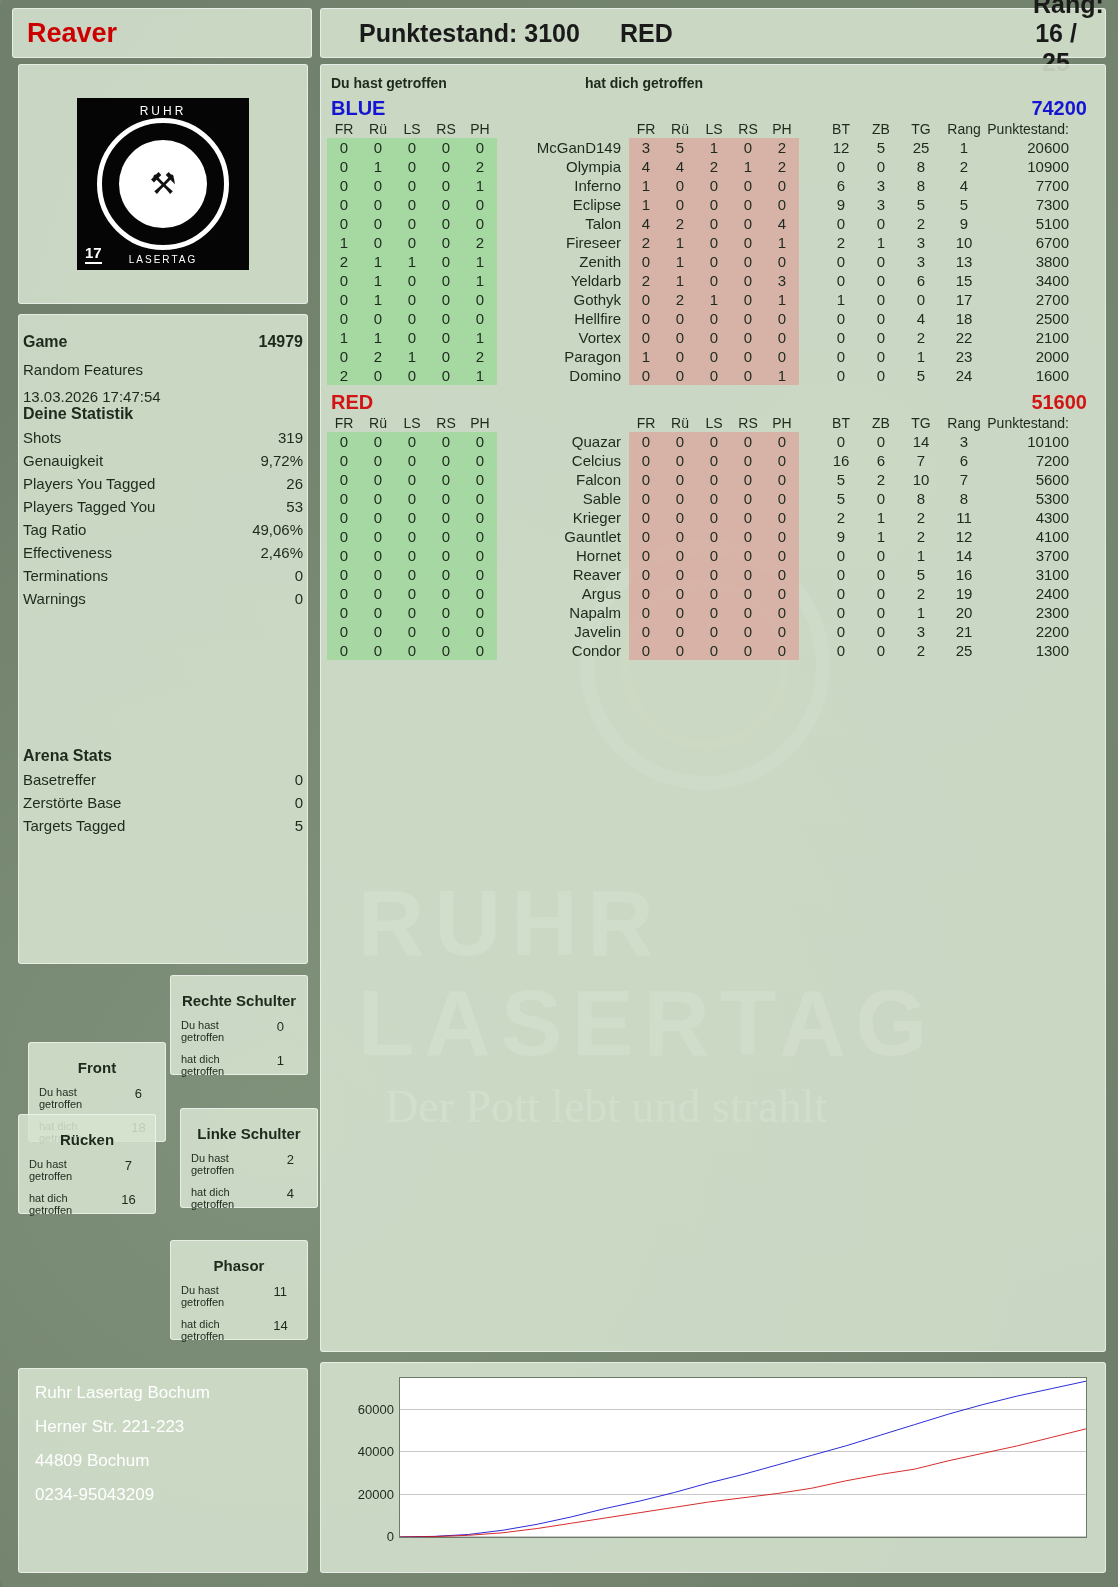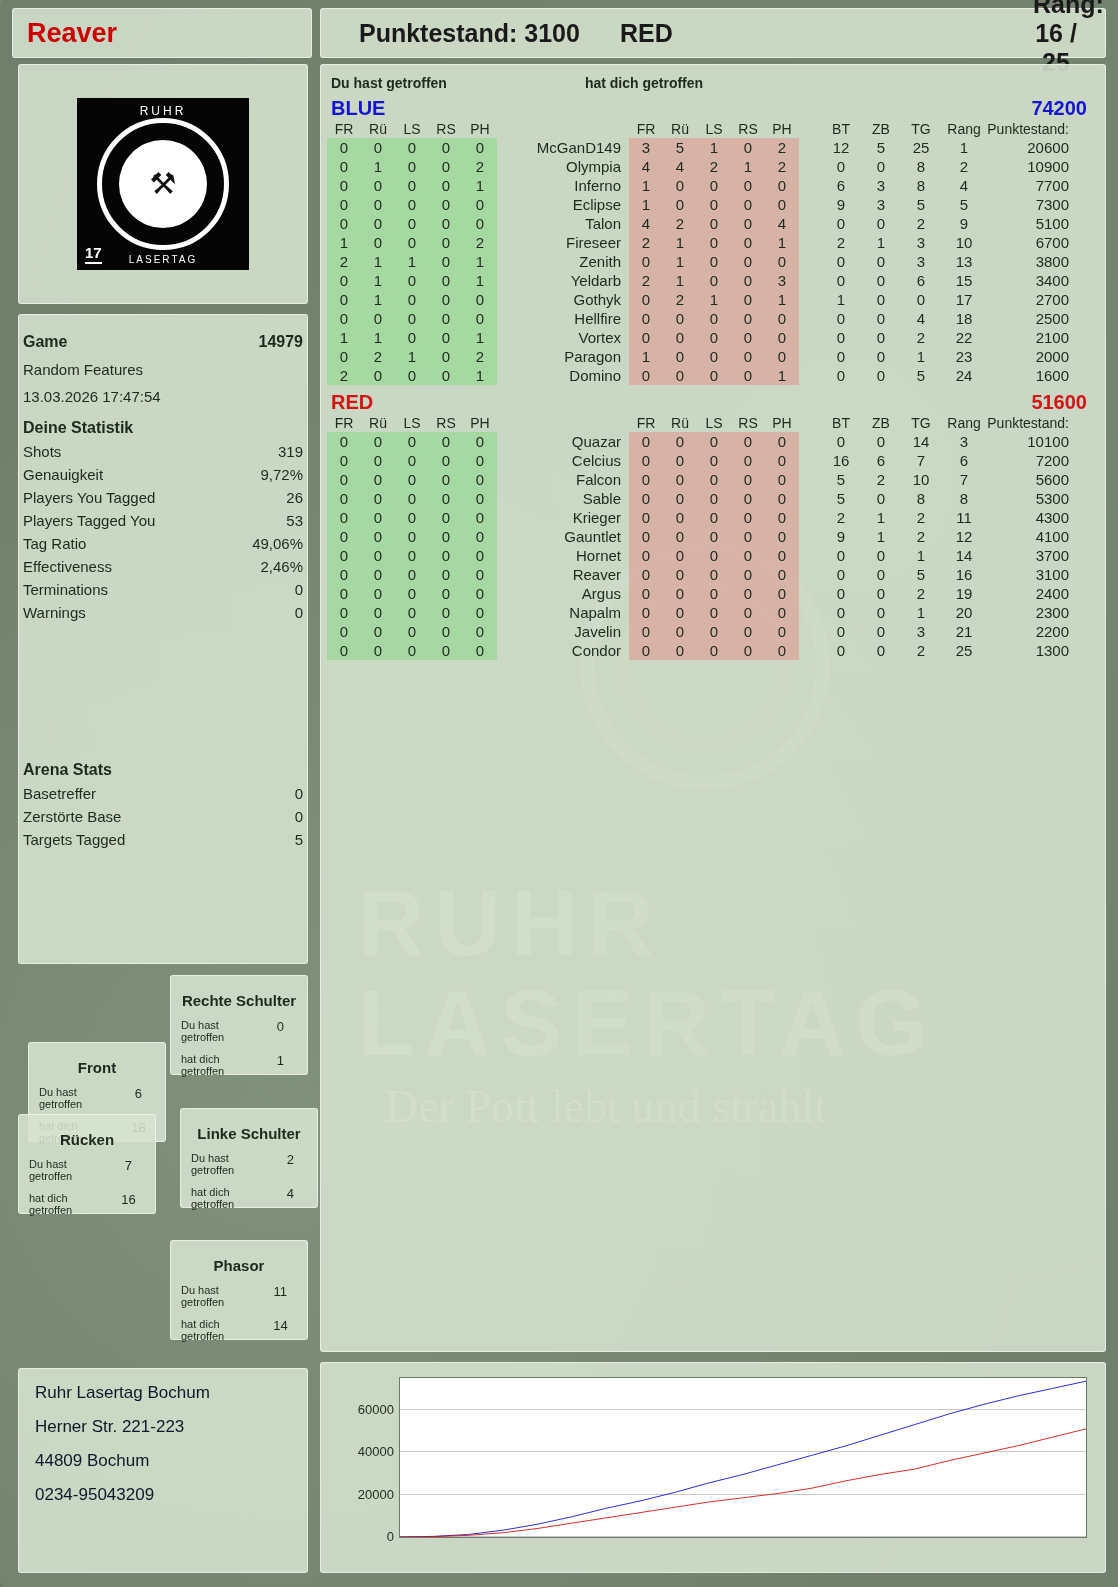--- a/index.html
+++ b/index.html
@@ -73,39 +73,39 @@
 
   #stats-panel {
     position:absolute; left:18px; top:314px; width:290px; height:650px;
     padding:12px 4px; font-size:15px; color:#1d2a1d;
   }
   .sect-title { font-weight:bold; font-size:16px; }
   .kv { display:flex; justify-content:space-between; margin-top:6px; }
   .kv .k { }
   .kv .v { font-variant-numeric:tabular-nums; }
   .spacer-lg { height:140px; }
-  .mt14 { margin-top:14px; }
+  .mt14 { }
   .mt10 { margin-top:10px; }
 
   
   .zone {
     position:absolute; padding:16px 10px;
   }
   .zone .zt { font-weight:bold; font-size:15px; text-align:center; color:#1d2a1d; }
   .zone .zr { display:flex; justify-content:space-between; font-size:11px; margin-top:10px; color:#1d2a1d; }
   .zone .zr .num { font-size:13px; }
   #zone-right-shoulder { left:170px; top:975px; width:138px; height:100px; }
   #zone-front { left:28px; top:1042px; width:138px; height:100px; }
   #zone-left-shoulder { left:180px; top:1108px; width:138px; height:100px; }
   #zone-back { left:18px; top:1114px; width:138px; height:100px; }
   #zone-phasor { left:170px; top:1240px; width:138px; height:100px; }
 
   #address-panel {
     position:absolute; left:18px; top:1368px; width:290px; height:205px;
-    padding:14px 16px; font-size:17px; color:#0f172a;
+    padding:14px 16px; font-size:17px; color:#ffffff;
   }
   #address-panel div { margin-bottom:14px; }
 
   
   #board {
     position:absolute; left:320px; top:64px; width:786px; height:1288px;
     padding:8px 6px 0 6px; overflow:hidden;
   }
   .watermark {
     position:absolute; left:330px; top:520px; width:770px; height:830px;

